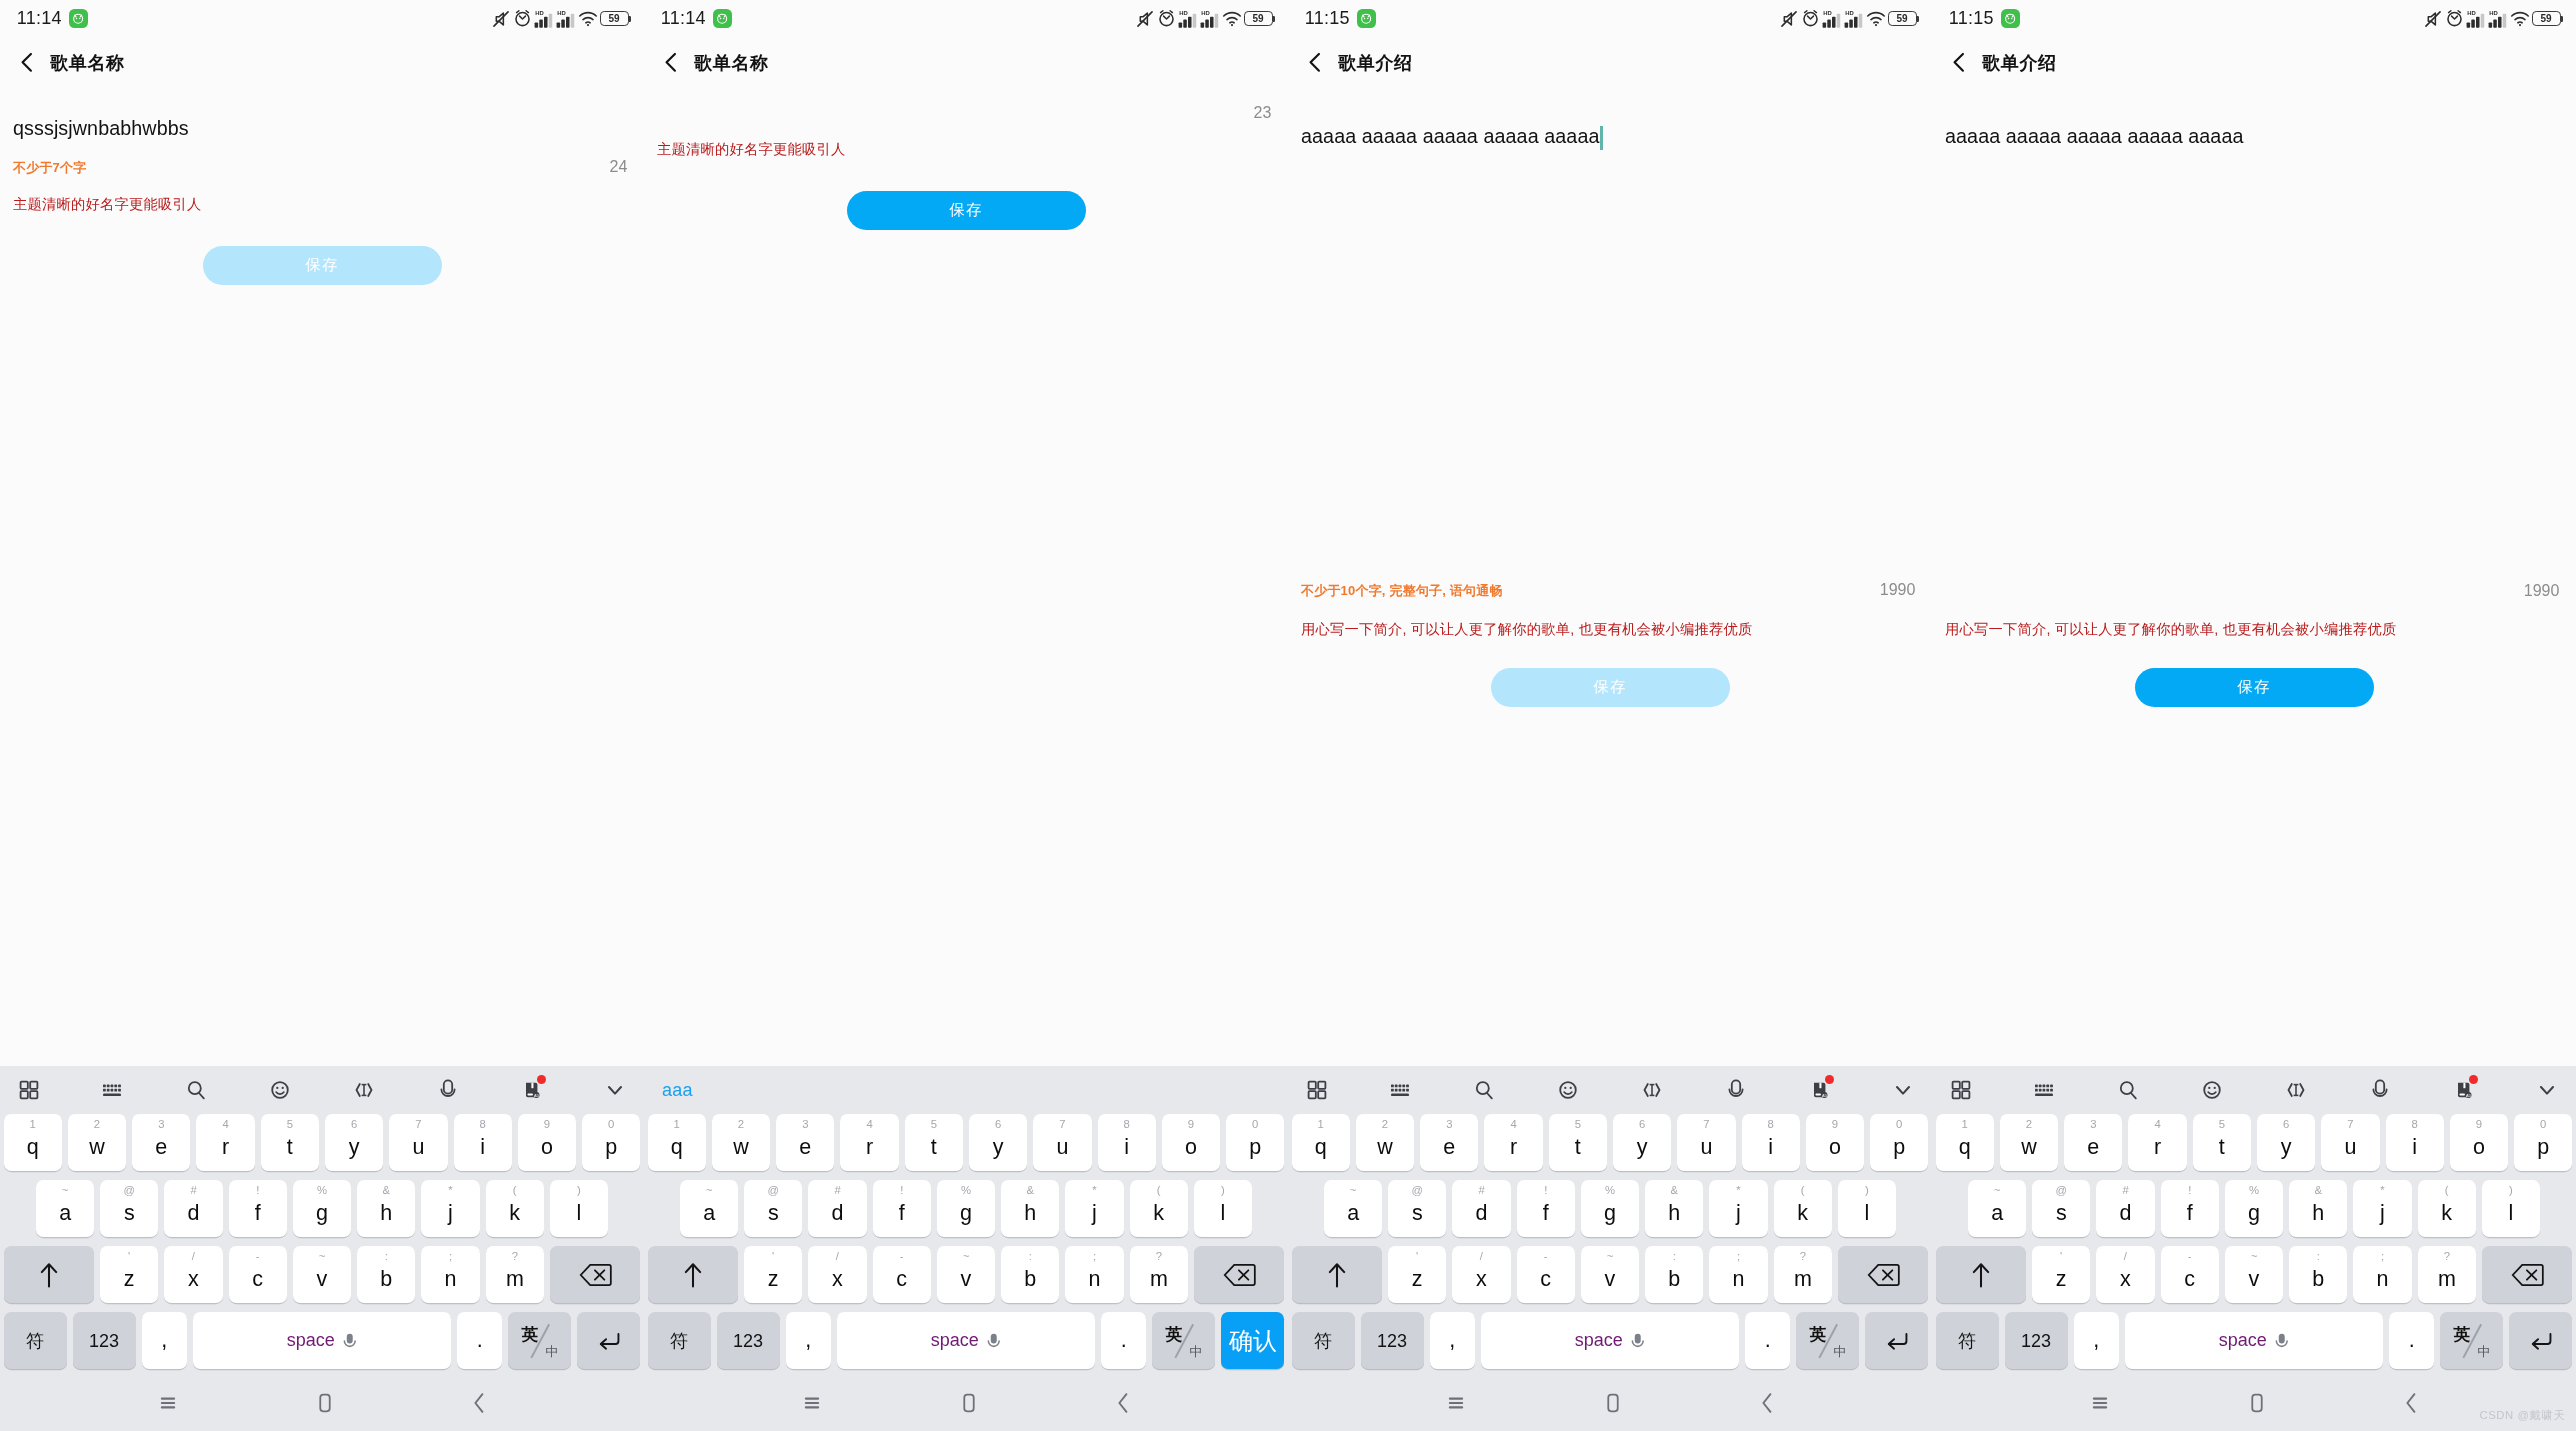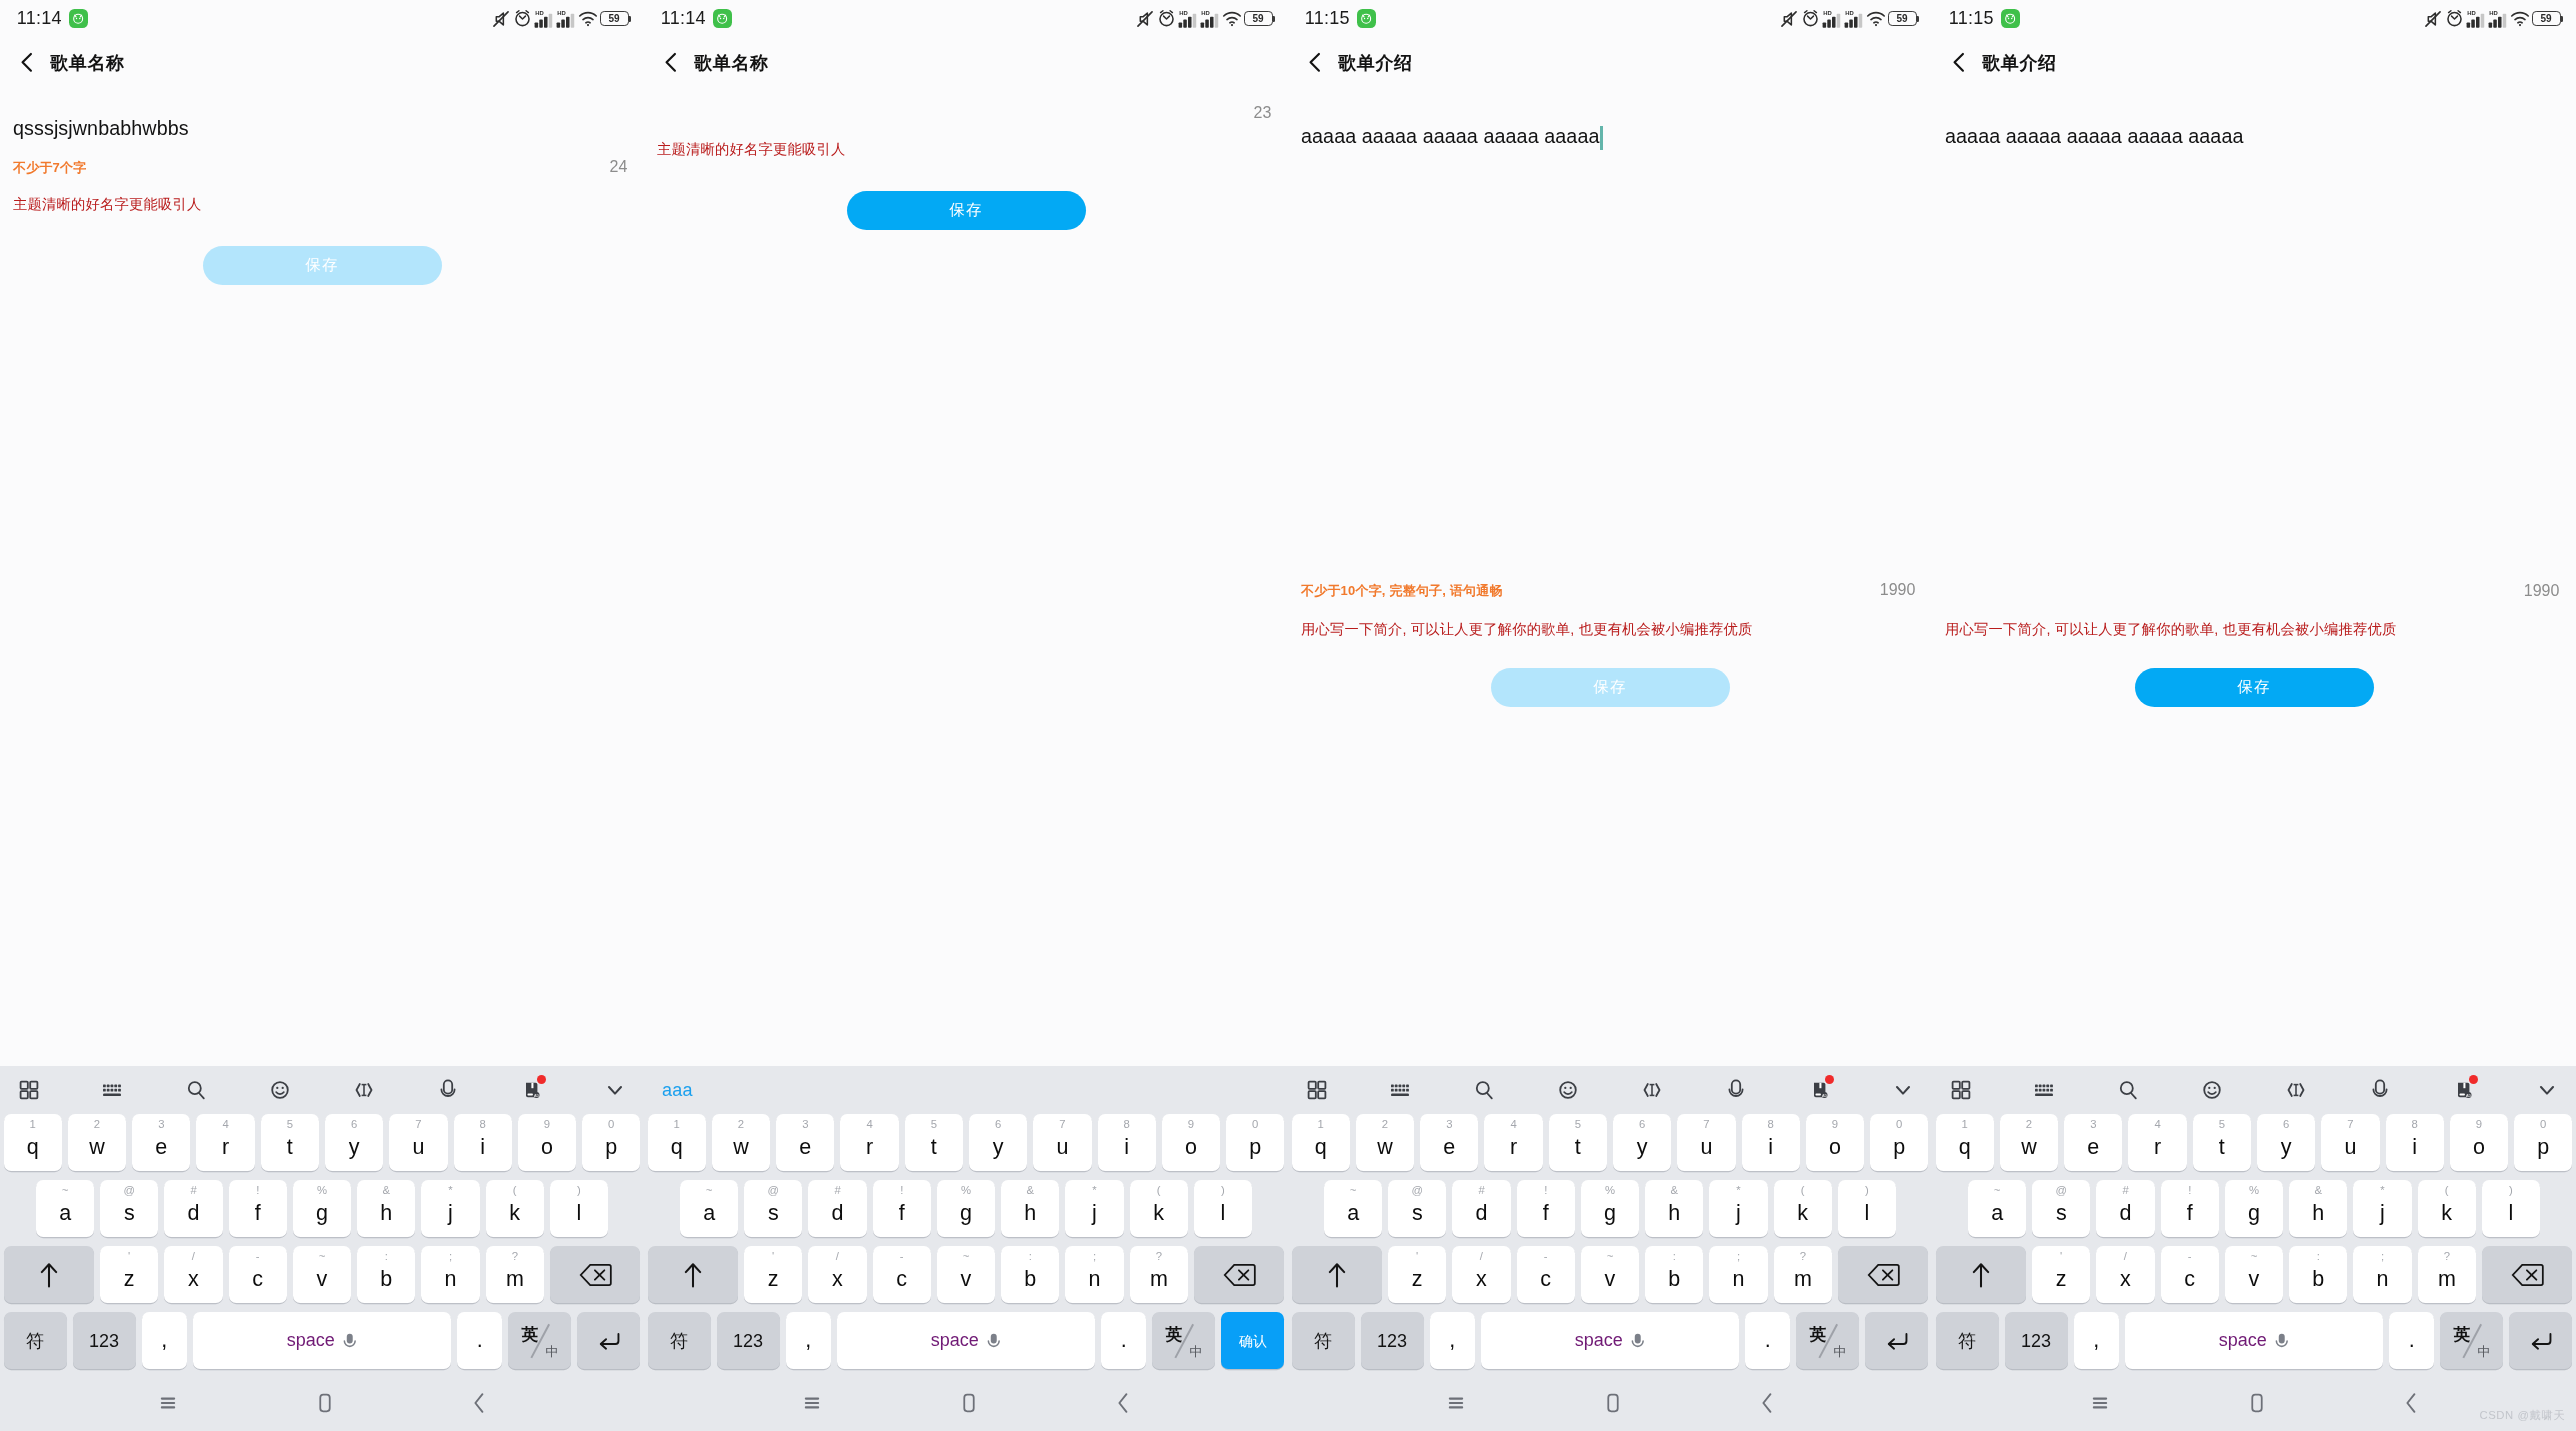--- a/index.html
+++ b/index.html
@@ -148,21 +148,21 @@
     position: absolute; top: 4.8px; left: 0; right: 0; text-align: center;
     font-size: 11.3px; color: #a4a7ad; line-height: 1;
   }
   .key.has-sup .glyph { margin-top: 10.7px; }
   .key.fn { background: #cfd2d8; box-shadow: 0 1.2px 0 rgba(140,145,155,.5); }
   .key.fn .glyph { font-size: 18px; color: #131313; }
   .key.wide { flex: 1.55 1 0; }
   .key.space { flex: 4.1 1 0; }
   .key.narrow { flex: .72 1 0; }
   .key.confirm { background: #089ff7; }
-  .key.confirm .glyph { color: #ffffff; font-size: 14px; }
+  .key.confirm .glyph { color: #ffffff; font-size: 24px; }
   .key svg { display: block; }
   .key .spacelabel {
     display: flex; align-items: center; gap: 7.2px;
     font-size: 18px; color: #701a75;
   }
   .lang-key { position: relative; }
   .lang-key .en { position: absolute; left: 13px; top: 10.7px; font-size: 16.7px; color: #111; font-weight: 600; }
   .lang-key .cn { position: absolute; right: 13px; bottom: 8.3px; font-size: 13px; color: #55585e; }
   .lang-key .slash {
     position: absolute; left: 50%; top: 50%; width: 1.5px; height: 38px;

